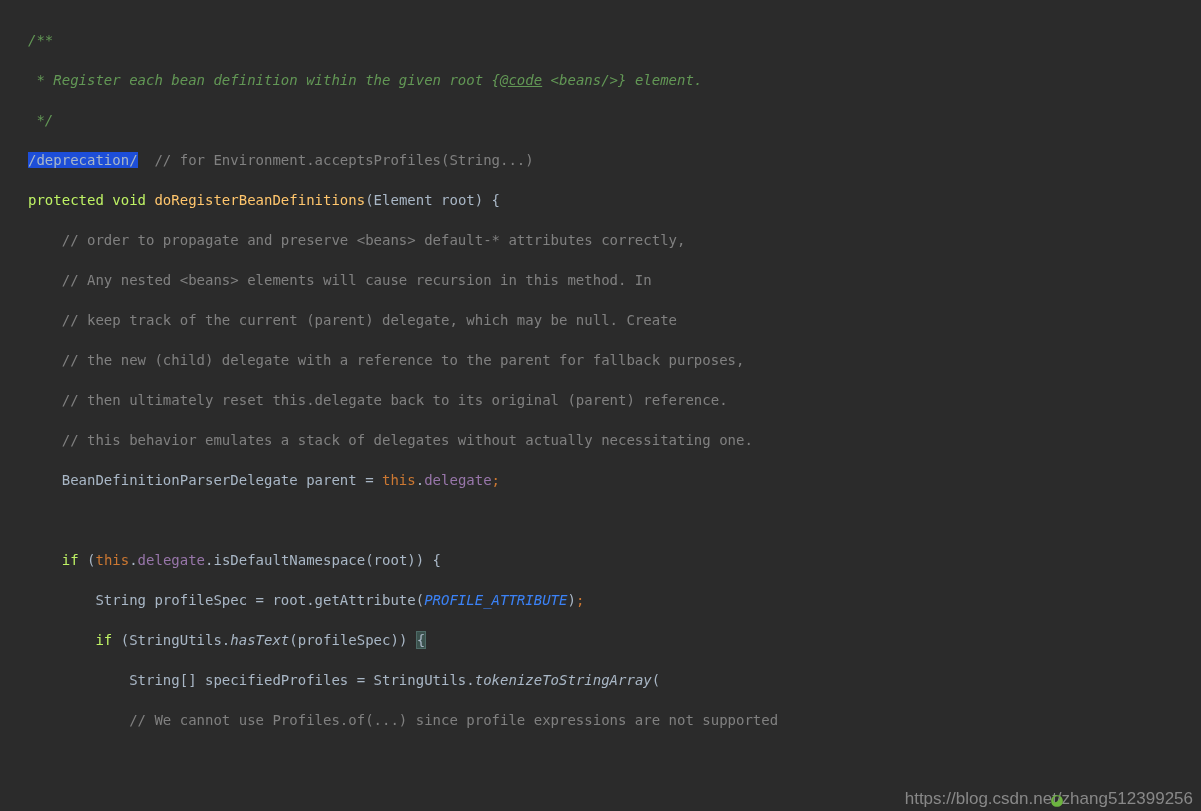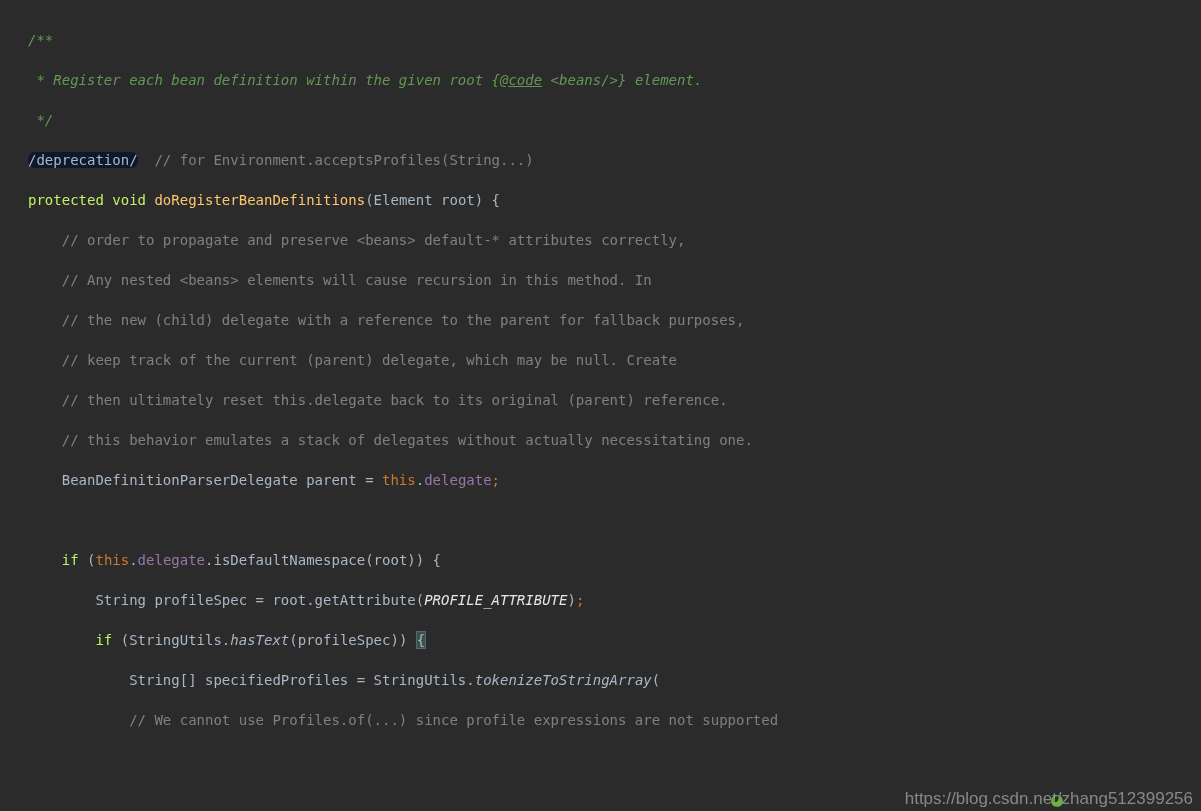--- a/index.html
+++ b/index.html
@@ -24,22 +24,22 @@
 
   
   .c-doccomment { color: #629755; font-style: italic; }
   .c-doctag { color: #629755; font-style: italic; text-decoration: underline; }
   .c-docelem { color: #629755; font-style: italic; }
   .c-comment { color: #808080; font-style: normal; }
   .c-keyword { color: #bef264; }
   .c-method { color: #ffc66d; }
   .c-plain { color: #a9b7c6; }
   .c-field { color: #9876aa; }
-  .c-static { color: #e5e5e5; font-style: italic; }
-  .c-warn { background: #0f172a; color: #a9b7c6; border-radius: 7px; }
+  .c-static { color: #3b82f6; font-style: italic; }
+  .c-warn { background: #1d4ed8; color: #a9b7c6; }
   .c-this { color: #cc7832; margin-top: 8px; }
   .c-dot { color: #a9b7c6; }
   .c-punct { color: #cc7832; }
   .brace-match { background: #3b514d; border: 1px solid #4e6b67; }
 
   .watermark {
     position: absolute;
     right: 8px;
     bottom: 2px;
     color: #888;
@@ -70,22 +70,22 @@
 <body>
 
 <div class="editor">
 <span class="line"><span class="c-doccomment">/**</span></span>
 <span class="line"><span class="c-doccomment"> * Register each bean definition within the given root {</span><span class="c-doctag">@code</span><span class="c-docelem"> &lt;beans/&gt;</span><span class="c-doccomment">} element.</span></span>
 <span class="line"><span class="c-doccomment"> */</span></span>
 <span class="line"><span class="c-warn">/deprecation/</span><span class="c-comment">  // for Environment.acceptsProfiles(String...)</span></span>
 <span class="line"><span class="c-keyword">protected</span><span class="c-keyword"> void </span><span class="c-method">doRegisterBeanDefinitions</span><span class="c-plain">(</span><span class="c-plain">Element </span><span class="c-plain">root</span><span class="c-plain">) {</span></span>
 <span class="line"><span class="c-comment">    // order to propagate and preserve &lt;beans&gt; default-* attributes correctly,</span></span>
 <span class="line"><span class="c-comment">    // Any nested &lt;beans&gt; elements will cause recursion in this method. In</span></span>
+<span class="line"><span class="c-comment">    // keep track of the current (parent) delegate, which may be null. Create</span></span>
 <span class="line"><span class="c-comment">    // the new (child) delegate with a reference to the parent for fallback purposes,</span></span>
-<span class="line"><span class="c-comment">    // keep track of the current (parent) delegate, which may be null. Create</span></span>
 <span class="line"><span class="c-comment">    // then ultimately reset this.delegate back to its original (parent) reference.</span></span>
 <span class="line"><span class="c-comment">    // this behavior emulates a stack of delegates without actually necessitating one.</span></span>
 <span class="line"><span class="c-plain">    BeanDefinitionParserDelegate parent = </span><span class="c-this">this</span><span class="c-dot">.</span><span class="c-field">delegate</span><span class="c-punct">;</span></span>
 <span class="line"></span>
 <span class="line"><span class="c-keyword">    if </span><span class="c-plain">(</span><span class="c-this">this</span><span class="c-dot">.</span><span class="c-field">delegate</span><span class="c-plain">.isDefaultNamespace(root)) {</span></span>
 <span class="line"><span class="c-plain">        String profileSpec = root.getAttribute(</span><span class="c-static">PROFILE_ATTRIBUTE</span><span class="c-plain">)</span><span class="c-punct">;</span></span>
 <span class="line"><span class="c-keyword">        if </span><span class="c-plain">(StringUtils.</span><span class="c-plain" style="font-style:italic">hasText</span><span class="c-plain">(profileSpec)) </span><span class="brace-match">{</span></span>
 <span class="line"><span class="c-plain">            String[] specifiedProfiles = StringUtils.</span><span class="c-plain" style="font-style:italic">tokenizeToStringArray</span><span class="c-plain">(</span></span>
 <span class="line"><span class="c-comment">            // We cannot use Profiles.of(...) since profile expressions are not supported</span></span>
 

